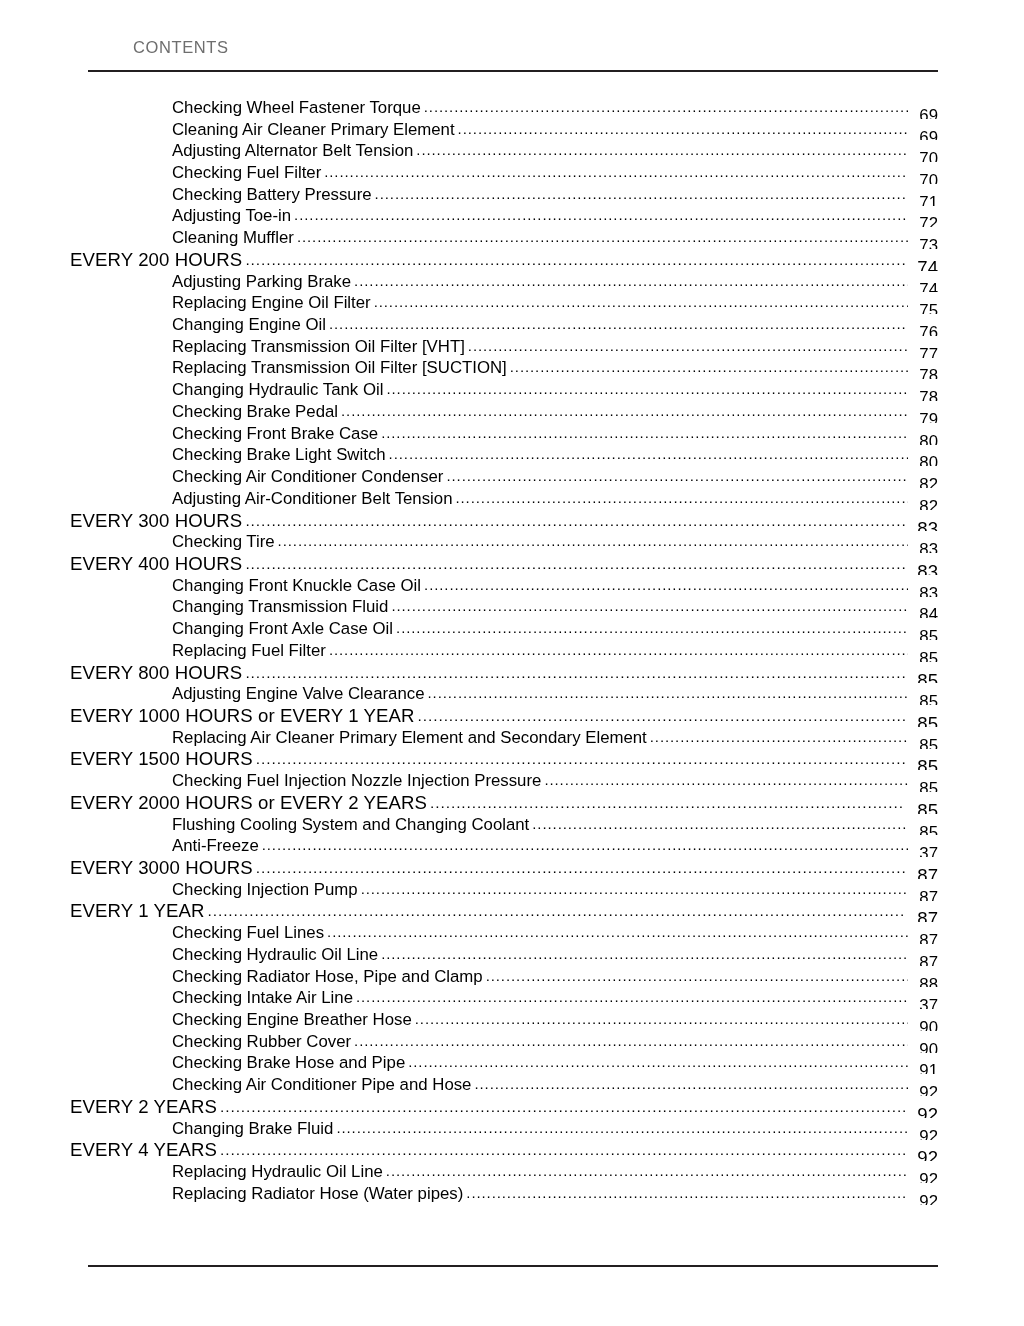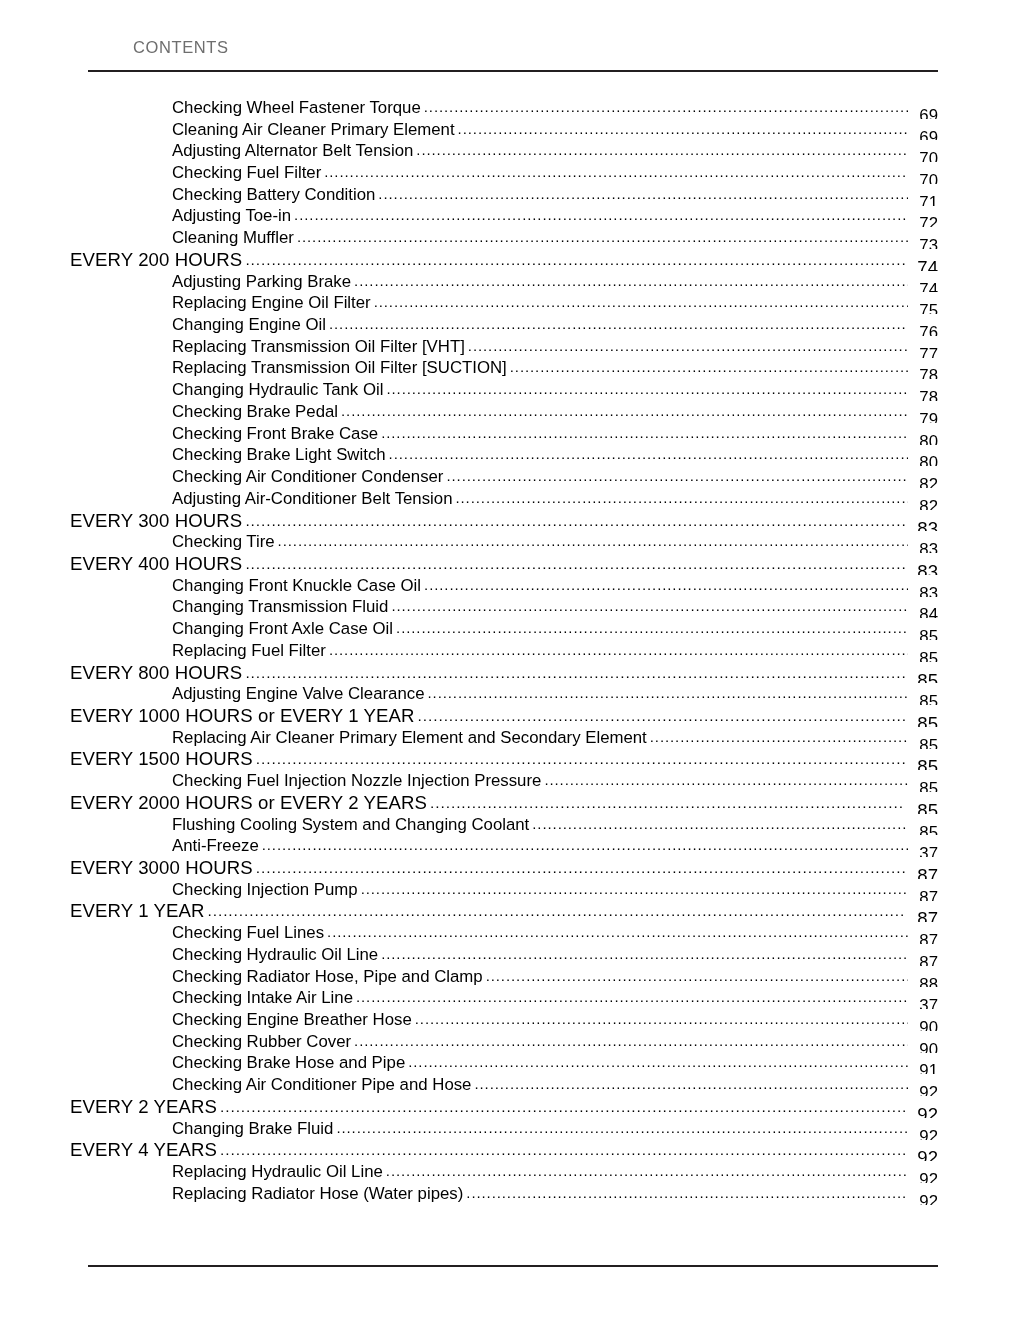--- a/index.html
+++ b/index.html
@@ -125,21 +125,21 @@
         <span class="title">Adjusting Alternator Belt Tension</span>
         <span class="leader"></span>
         <span class="pageno">70</span>
       </div>
       <div class="toc-line lvl-item">
         <span class="title">Checking Fuel Filter</span>
         <span class="leader"></span>
         <span class="pageno">70</span>
       </div>
       <div class="toc-line lvl-item">
-        <span class="title">Checking Battery Condition</span>
+        <span class="title">Checking Battery Pressure</span>
         <span class="leader"></span>
         <span class="pageno">71</span>
       </div>
       <div class="toc-line lvl-item">
         <span class="title">Adjusting Toe-in</span>
         <span class="leader"></span>
         <span class="pageno">72</span>
       </div>
       <div class="toc-line lvl-item">
         <span class="title">Cleaning Muffler</span>

